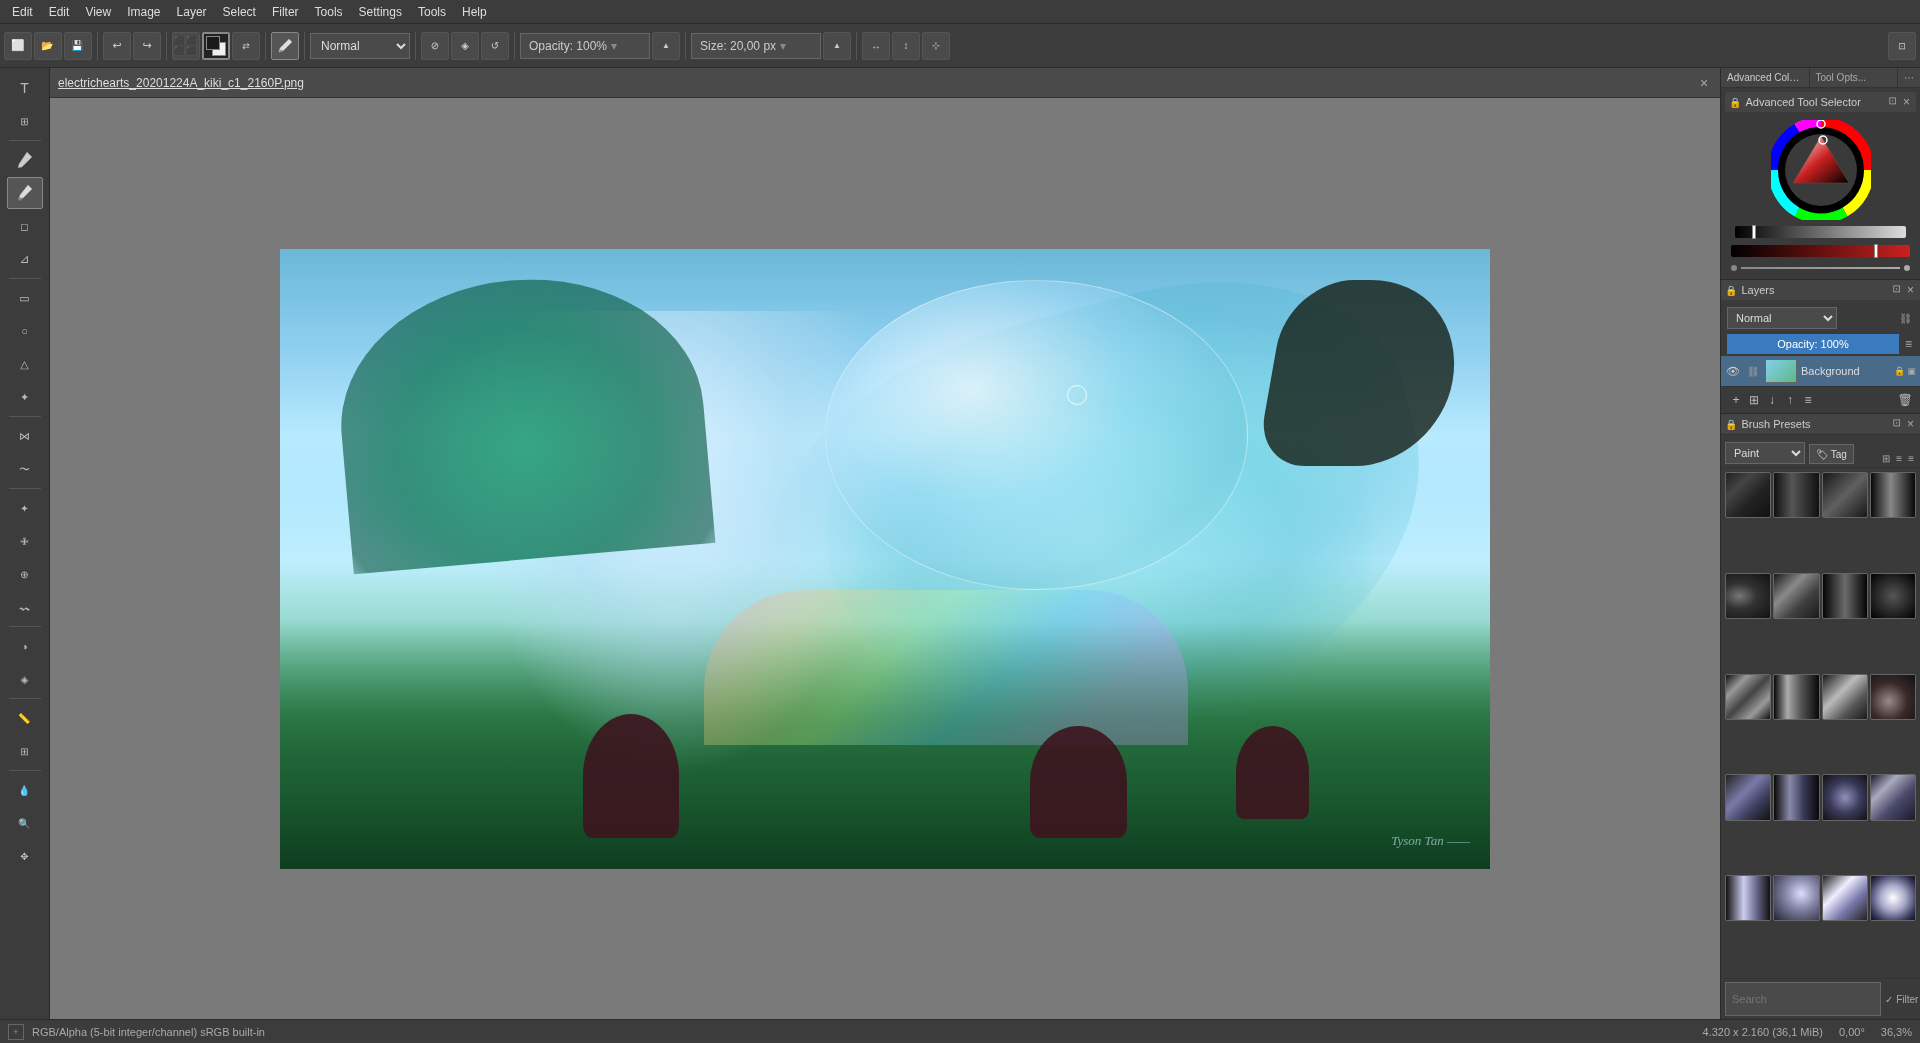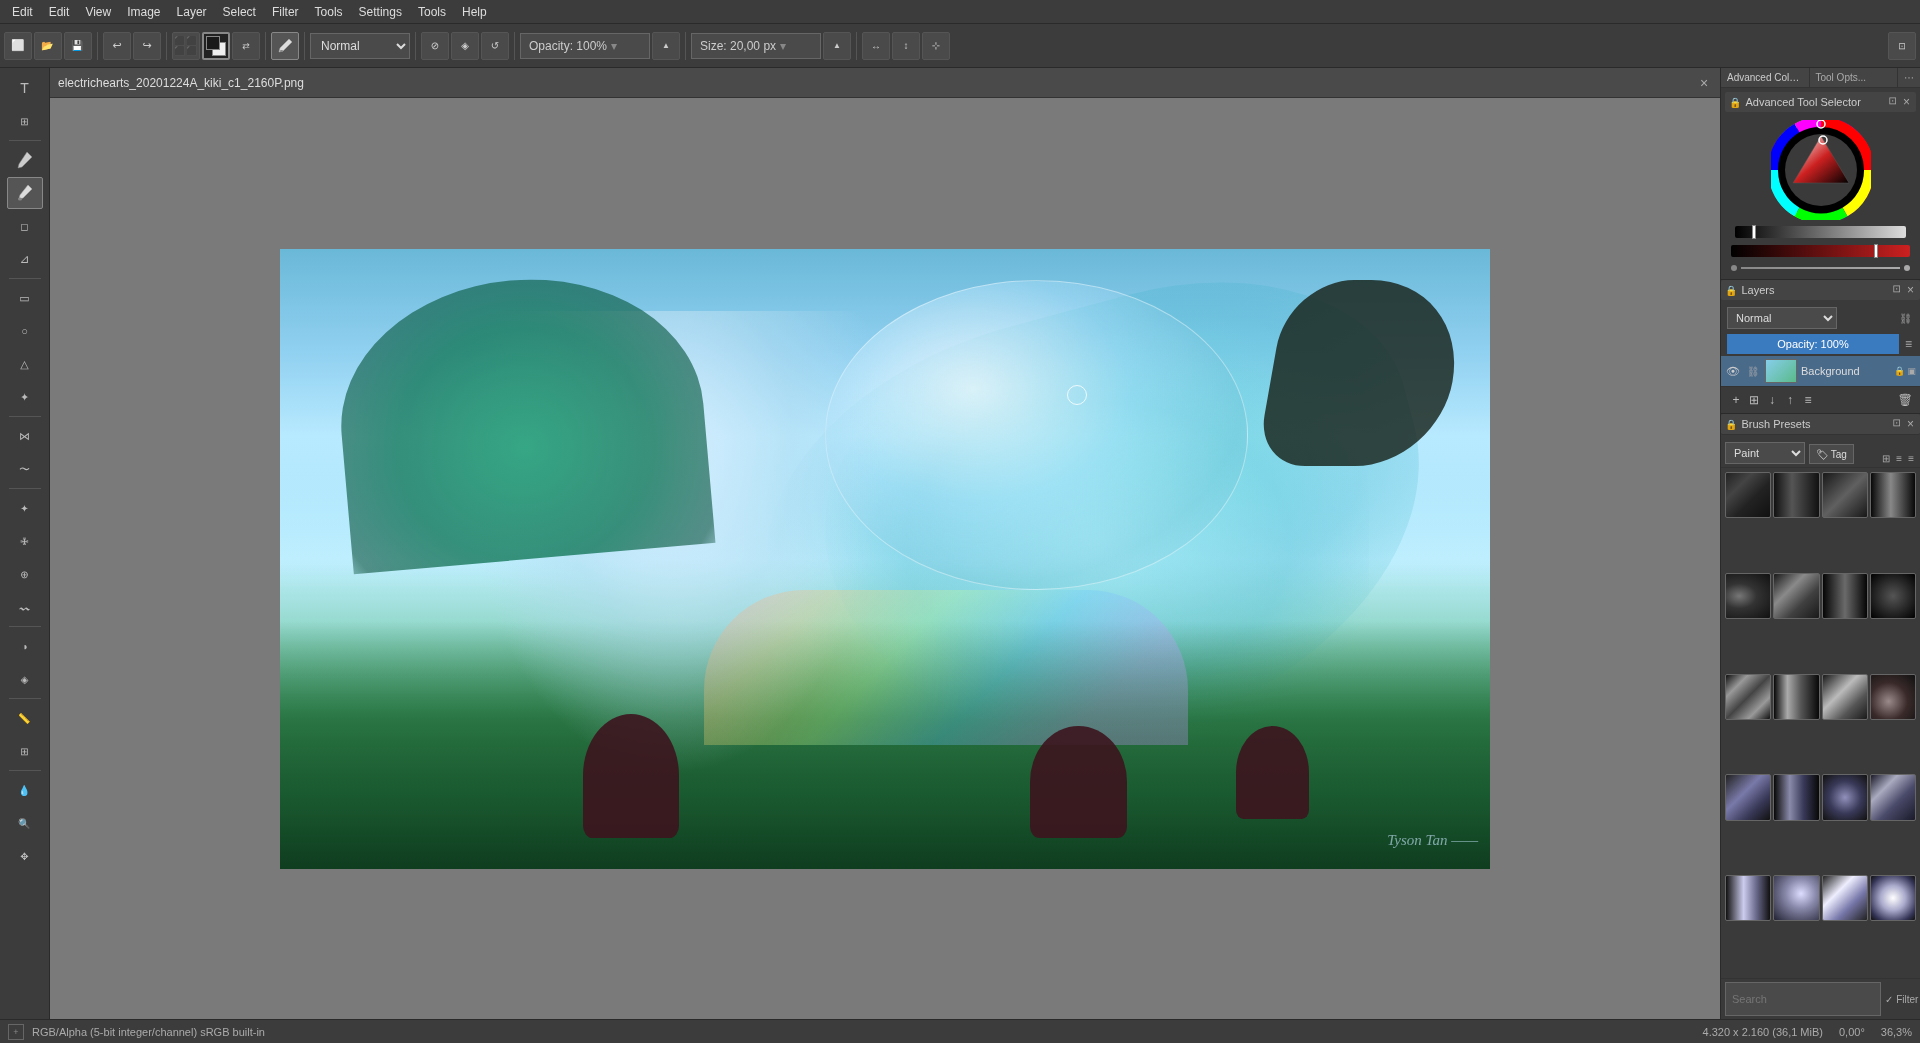--- a/index.html
+++ b/index.html
@@ -21,21 +21,21 @@
     #main { display: flex; flex: 1; overflow: hidden; }
 
     
     #toolbox { width: 50px; background: #3c3c3c; border-right: 1px solid #2a2a2a; display: flex; flex-direction: column; align-items: center; padding: 4px 0; gap: 1px; overflow-y: auto; flex-shrink: 0; }
     .tool-btn { width: 36px; height: 32px; background: transparent; border: 1px solid transparent; display: flex; align-items: center; justify-content: center; cursor: pointer; font-size: 14px; color: #bbb; border-radius: 2px; }
     .tool-sep { width: 32px; height: 1px; background: #555; margin: 2px 0; }
 
     
     #canvas-area { flex: 1; background: #7a7a7a; position: relative; overflow: hidden; }
     #title-bar-canvas { height: 30px; background: #4a4a4a; display: flex; align-items: center; justify-content: space-between; padding: 0 8px; border-bottom: 1px solid #333; }
-    .canvas-title { color: #ddd; font-size: 12px; }
+    .canvas-title { color: #ddd; font-size: 12px; text-decoration: underline; }
     .canvas-close { width: 16px; height: 16px; display: flex; align-items: center; justify-content: center; cursor: pointer; color: #aaa; font-size: 14px; }
     #canvas-container { width: 100%; height: calc(100% - 30px); background: #7a7a7a; display: flex; align-items: center; justify-content: center; overflow: hidden; position: relative; }
     #artwork { width: 1210px; height: 620px; background: #87ceeb; border: none; position: relative; overflow: hidden; }
 
     
     #right-panel { width: 200px; background: #3c3c3c; border-left: 1px solid #2a2a2a; display: flex; flex-direction: column; flex-shrink: 0; overflow: hidden; }
 
     
     #color-panel { background: #3a3a3a; border-bottom: 1px solid #2a2a2a; padding: 4px; }
     .panel-header { display: flex; align-items: center; justify-content: space-between; padding: 3px 4px; background: #444; margin-bottom: 4px; border-radius: 2px; }
@@ -246,21 +246,21 @@
         <div style="position:absolute;bottom:15%;left:15%;width:35%;height:75%;background:radial-gradient(ellipse at 50% 30%, rgba(220,240,255,0.8) 0%, rgba(180,220,240,0.5) 40%, transparent 70%);"></div>
 
         <div style="position:absolute;top:5%;left:5%;width:30%;height:45%;background:radial-gradient(ellipse at 50% 60%, rgba(40,160,120,0.9) 0%, rgba(20,120,90,0.8) 50%, rgba(10,80,60,0.6) 80%, transparent 95%);border-radius:50% 50% 0 0;transform:rotate(-5deg);"></div>
 
         <div style="position:absolute;bottom:20%;left:35%;width:40%;height:25%;background:linear-gradient(135deg, rgba(255,150,150,0.3) 0%, rgba(255,200,100,0.3) 20%, rgba(200,255,150,0.3) 40%, rgba(100,200,255,0.3) 60%, rgba(200,150,255,0.3) 80%);border-radius:100px 100px 0 0;"></div>
 
         <div style="position:absolute;bottom:5%;left:25%;width:8%;height:20%;background:rgba(60,20,30,0.9);border-radius:50% 50% 10% 10%;"></div>
         <div style="position:absolute;bottom:5%;right:30%;width:8%;height:18%;background:rgba(60,20,30,0.9);border-radius:50% 50% 10% 10%;"></div>
         <div style="position:absolute;bottom:8%;right:15%;width:6%;height:15%;background:rgba(60,20,30,0.9);border-radius:50% 50% 10% 10%;"></div>
 
-        <div style="position:absolute;bottom:20px;right:12px;color:rgba(200,230,255,0.6);font-size:15px;font-style:italic;font-family:serif;">Tyson Tan ——</div>
+        <div style="position:absolute;bottom:20px;right:20px;color:rgba(200,230,255,0.6);font-size:13px;font-style:italic;font-family:serif;">Tyson Tan ——</div>
 
         <div style="position:absolute;top:22%;left:65%;width:20px;height:20px;border-radius:50%;border:1px solid rgba(255,255,255,0.8);pointer-events:none;"></div>
       </div>
     </div>
 
   </div>
 
   <div id="right-panel">
 
     <div style="display:flex;background:#444;border-bottom:1px solid #333;flex-shrink:0;">

